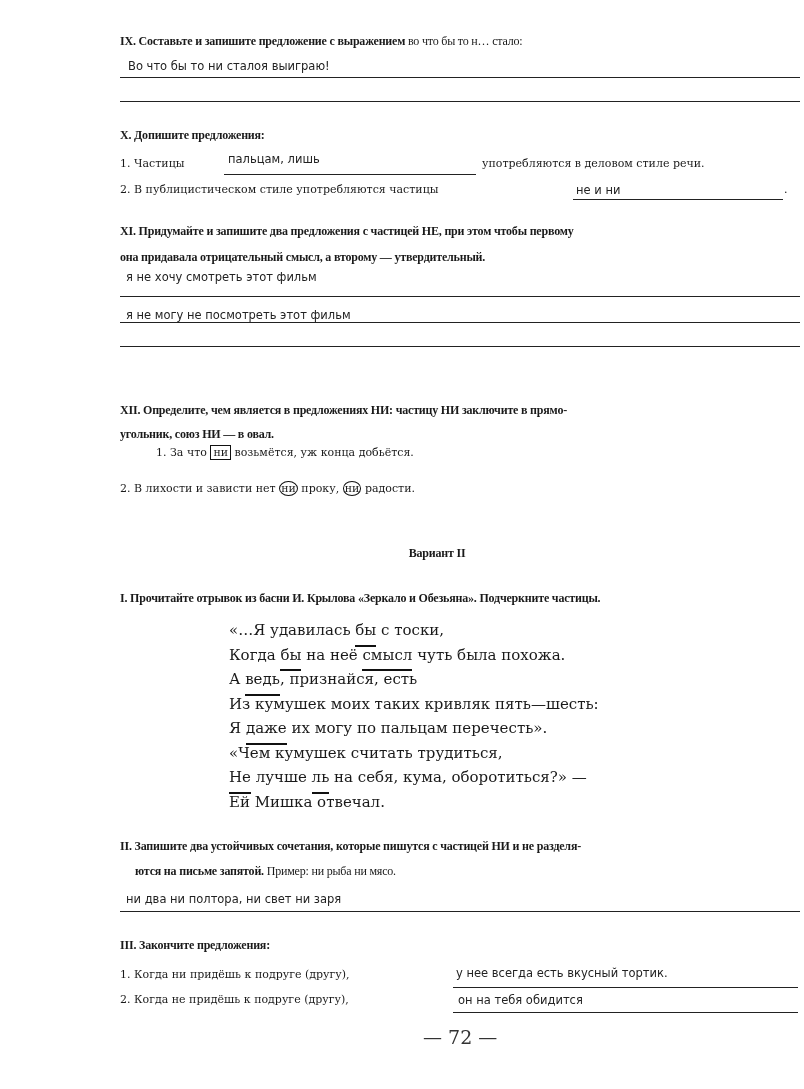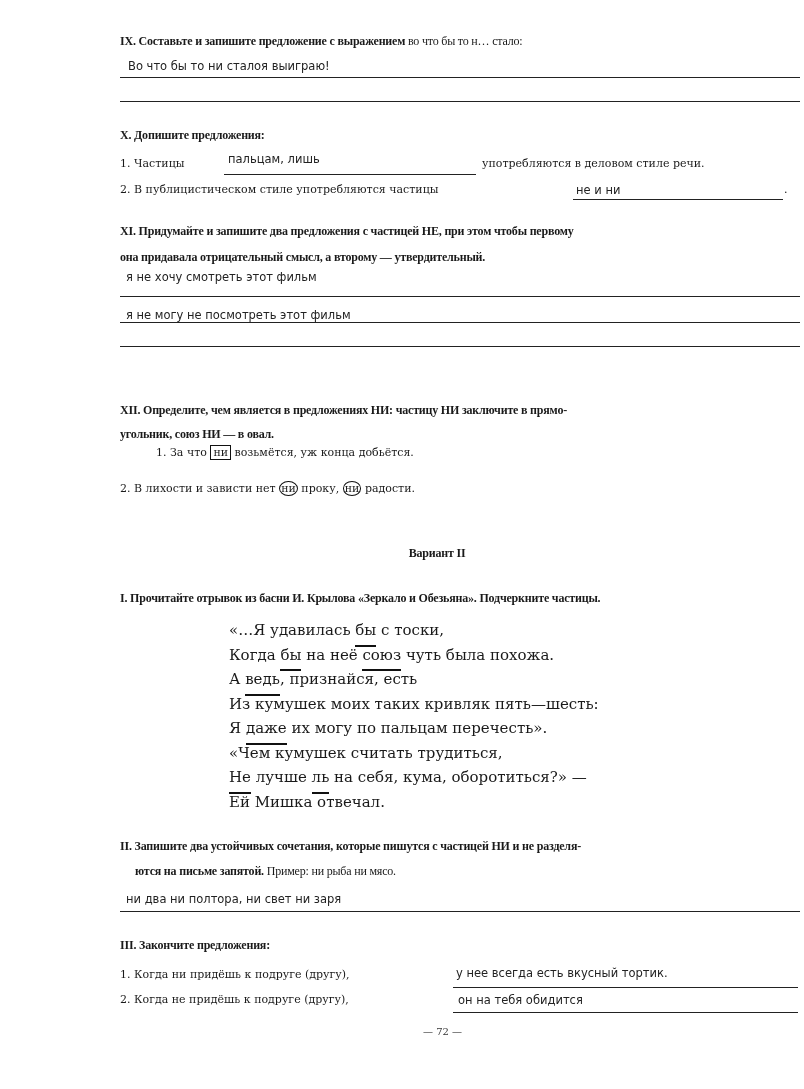--- a/index.html
+++ b/index.html
@@ -7,21 +7,21 @@
     .abs { position: absolute; }
     .task-title { font-family: "Liberation Serif", serif; font-weight: bold; font-size: 12px; color: #1a1a1a; letter-spacing: -0.2px; white-space: nowrap; }
     .task-title .normal { font-weight: normal; }
     .body-text { font-family: "DejaVu Serif", serif; font-size: 11px; color: #1a1a1a; white-space: nowrap; }
     .hand { font-family: "DejaVu Sans", sans-serif; font-size: 11.5px; color: #222; white-space: nowrap; }
     .line { position: absolute; height: 1px; background: #222; }
     .box { border: 1.2px solid #111; padding: 0 2px; }
     .oval { border: 1.2px solid #111; border-radius: 50%; padding: 0 1px; }
     .ul { position: relative; display: inline-block; }
     .ul::after { content: ""; position: absolute; left: 0; right: 0; bottom: -4px; height: 1.6px; background: #111; }
-    .page-num { font-family: "DejaVu Serif", serif; font-size: 10px; color: #333; }
+    .page-num { font-family: "DejaVu Serif", serif; font-size: 19px; color: #333; }
     .poem { font-family: "DejaVu Serif", serif; font-size: 15px; color: #1a1a1a; line-height: 24.5px; white-space: nowrap; }
   </style>
 </head>
 <body>
 
 <div class="abs task-title" style="left:120px; top:34px;">
   <span>IX. Составьте и запишите предложение с выражением </span><span class="normal">во что бы то н… стало:</span>
 </div>
 <div class="abs hand" style="left:128px; top:59px;">Во что бы то ни сталоя выиграю!</div>
 <div class="line" style="left:120px; top:77px; width:680px;"></div>
@@ -53,21 +53,21 @@
 </div>
 <div class="abs body-text" style="left:120px; top:482px;">
   <span>2. В лихости и зависти нет </span><span class="oval">ни</span><span> проку, </span><span class="oval">ни</span><span> радости.</span>
 </div>
 
 <div class="abs task-title" style="left:0; width:804px; text-align:center; top:546px; padding-left:70px; box-sizing:border-box;">Вариант II</div>
 
 <div class="abs task-title" style="left:120px; top:591px;">I. Прочитайте отрывок из басни И. Крылова «Зеркало и Обезьяна». Подчеркните частицы.</div>
 <div class="abs poem" style="left:216px; top:618px;margin-left:13px;" id="poem">
     <div><span>«…Я удавилась </span><span class="ul">бы</span><span> с тоски,</span></div>
-    <div><span>Когда </span><span class="ul">бы</span><span> на неё </span><span class="ul">союз</span><span> чуть была похожа.</span></div>
+    <div><span>Когда </span><span class="ul">бы</span><span> на неё </span><span class="ul">смысл</span><span> чуть была похожа.</span></div>
     <div><span>А </span><span class="ul">ведь</span><span>, признайся,  есть</span></div>
     <div><span>Из кумушек моих таких кривляк пять—шесть:</span></div>
     <div><span>Я </span><span class="ul">даже</span><span> их могу по пальцам перечесть».</span></div>
     <div><span>«Чем кумушек считать трудиться,</span></div>
     <div><span class="ul">Не</span><span> лучше </span><span class="ul">ль</span><span> на себя, кума, оборотиться?» —</span></div>
     <div><span>Ей Мишка отвечал.</span></div>
   </div>
 
 <div class="abs task-title" style="left:120px; top:839px;">II. Запишите два устойчивых сочетания, которые пишутся с частицей НИ и не разделя-</div>
 <div class="abs task-title" style="left:120px; top:864px;margin-left:15px;">

